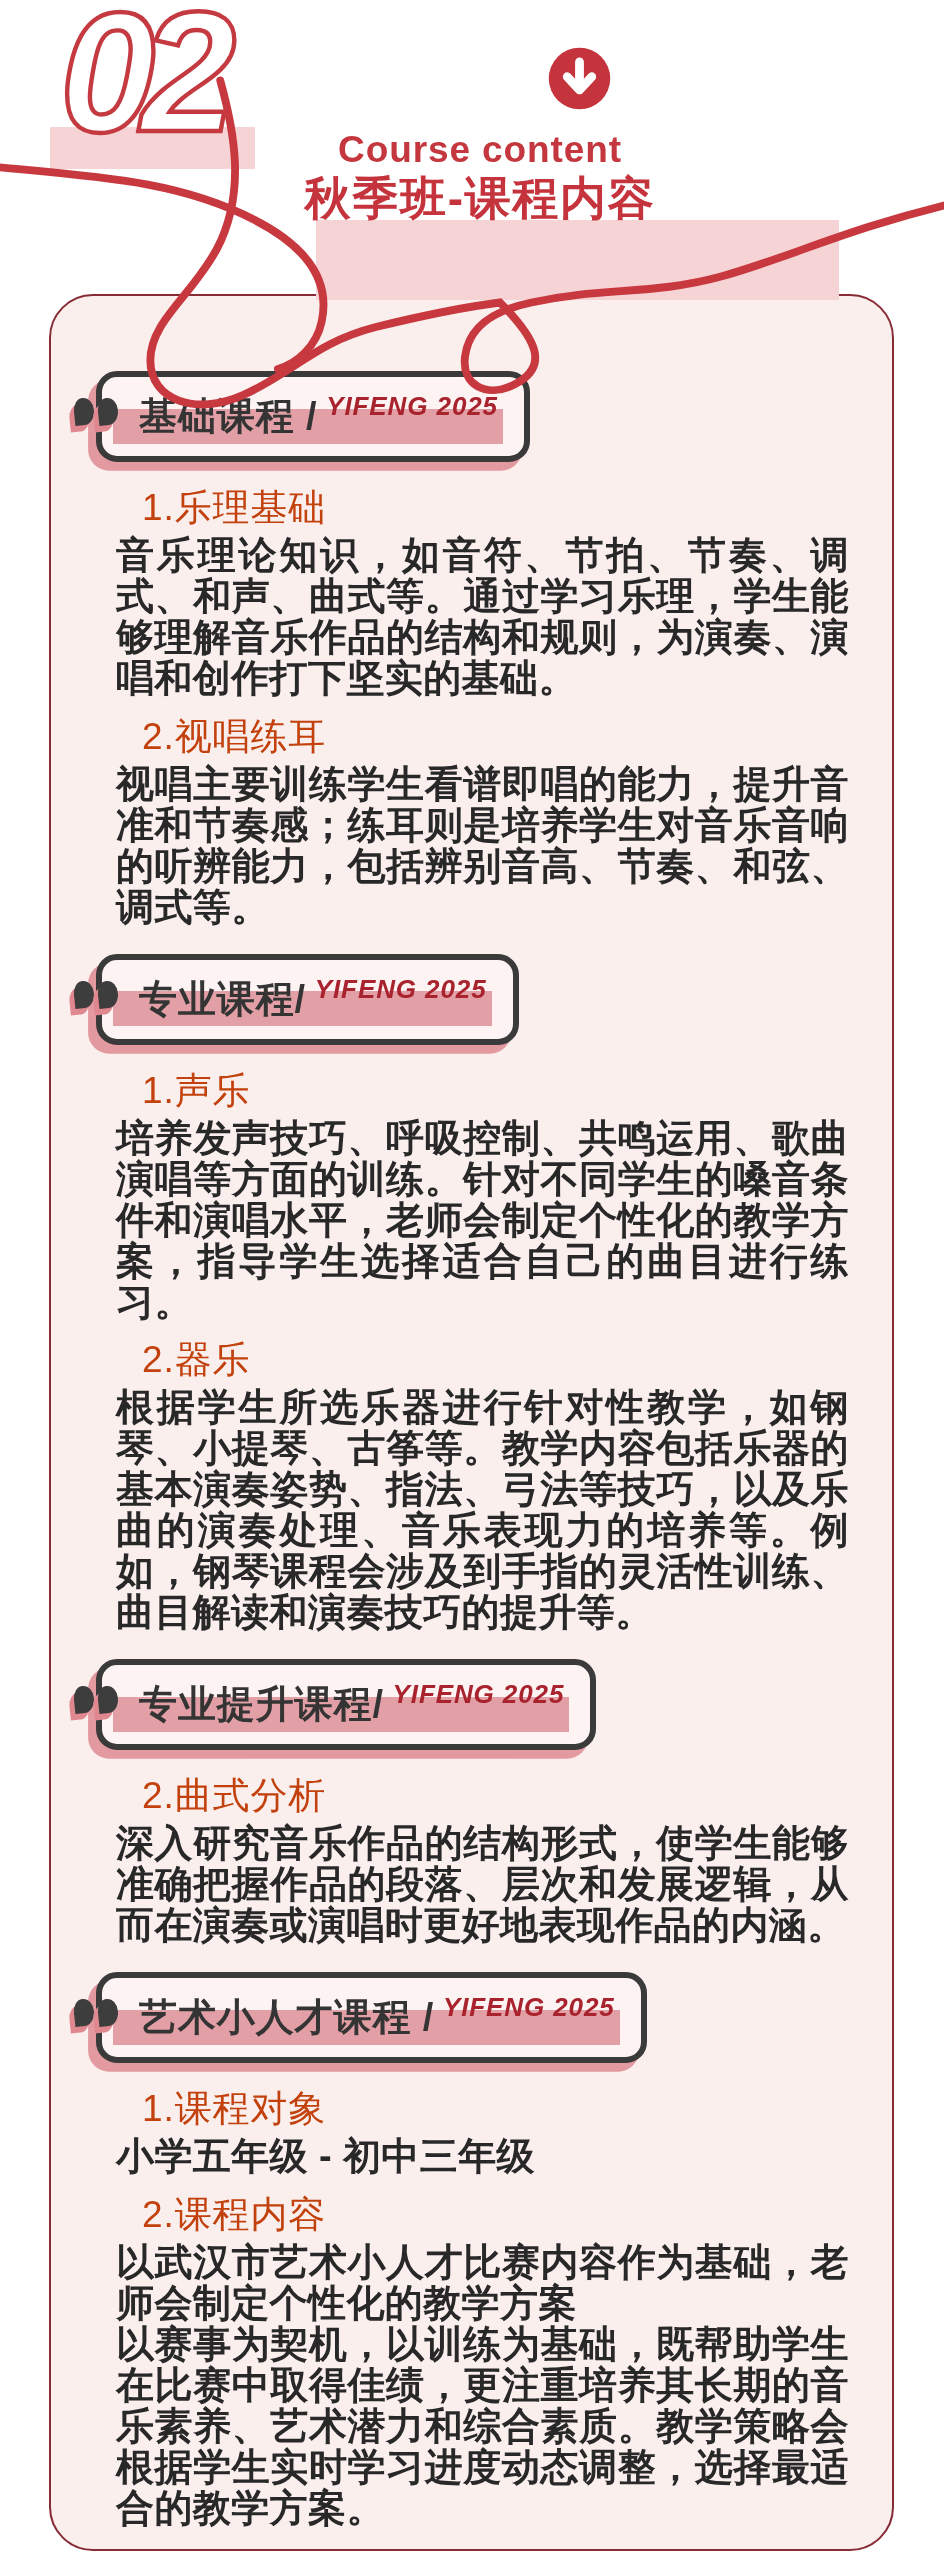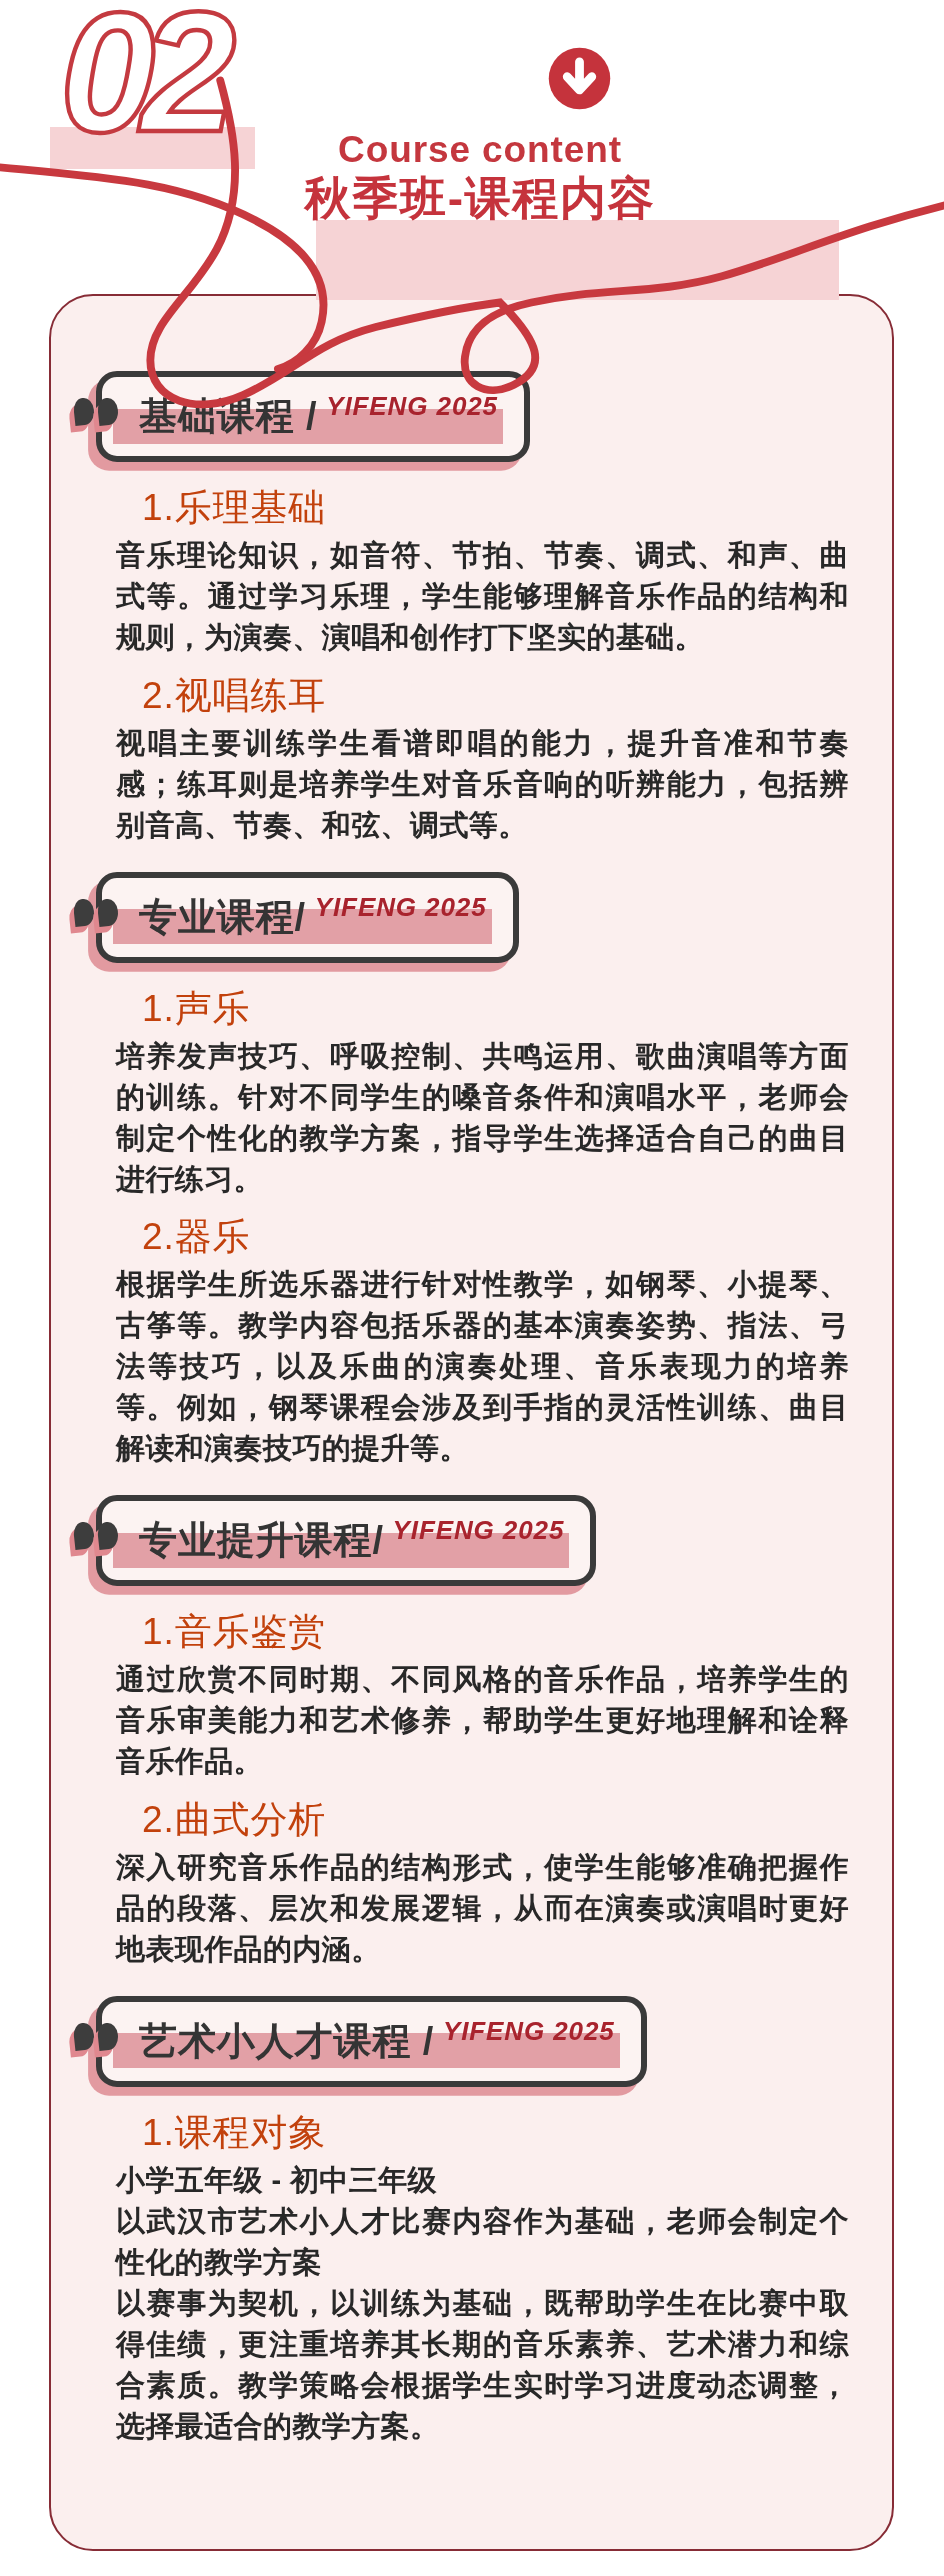--- a/index.html
+++ b/index.html
@@ -99,21 +99,21 @@
   }
 
   .item-h {
     margin: 17.5px 0 7px 91px;
     font-size: 37px; line-height: 40px; font-weight: normal;
     color: #c2410c; letter-spacing: 0.9px;
   }
   .item:first-of-type .item-h { margin-top: 0; }
   .item-p {
     margin: 0 0 0 65px; width: 733px;
-    font-size: 29px; line-height: 41px; font-weight: bold;
+    font-size: 38px; line-height: 41px; font-weight: bold;
     color: #282828; letter-spacing: 0.4px;
     text-align: justify;
   }
 </style>
 </head>
 <body>
 
 <div class="stage">
 
   <div class="header">
@@ -199,24 +199,20 @@
           <span class="quotes">
               <span class="q"></span>
               <span class="q"></span>
             </span>
           <span class="badge-bar"></span>
           <span class="badge-title">专业提升课程/</span>
           <span class="badge-brand">YIFENG 2025</span>
         </div>
       </div>
       <div class="item">
-        <div class="item-h">1.音乐鉴赏</div>
-        <div class="item-p">通过欣赏不同时期、不同风格的音乐作品，培养学生的音乐审美能力和艺术修养，帮助学生更好地理解和诠释音乐作品。</div>
-      </div>
-      <div class="item">
         <div class="item-h">2.曲式分析</div>
         <div class="item-p">深入研究音乐作品的结构形式，使学生能够准确把握作品的段落、层次和发展逻辑，从而在演奏或演唱时更好地表现作品的内涵。</div>
       </div>
     </div>
 
     <div class="section">
       <div class="badge-wrap">
         <div class="badge">
           <span class="quotes">
               <span class="q"></span>
@@ -225,20 +221,21 @@
           <span class="badge-bar"></span>
           <span class="badge-title">艺术小人才课程 /</span>
           <span class="badge-brand">YIFENG 2025</span>
         </div>
       </div>
       <div class="item">
         <div class="item-h">1.课程对象</div>
         <div class="item-p">小学五年级 - 初中三年级</div>
       </div>
       <div class="item">
+        <div class="item-h">2.课程内容</div>
         <div class="item-p">以武汉市艺术小人才比赛内容作为基础，老师会制定个性化的教学方案</div>
       </div>
       <div class="item">
         <div class="item-p">以赛事为契机，以训练为基础，既帮助学生在比赛中取得佳绩，更注重培养其长期的音乐素养、艺术潜力和综合素质。教学策略会根据学生实时学习进度动态调整，选择最适合的教学方案。</div>
       </div>
 
     </div>
 
   </div>
 </div>

